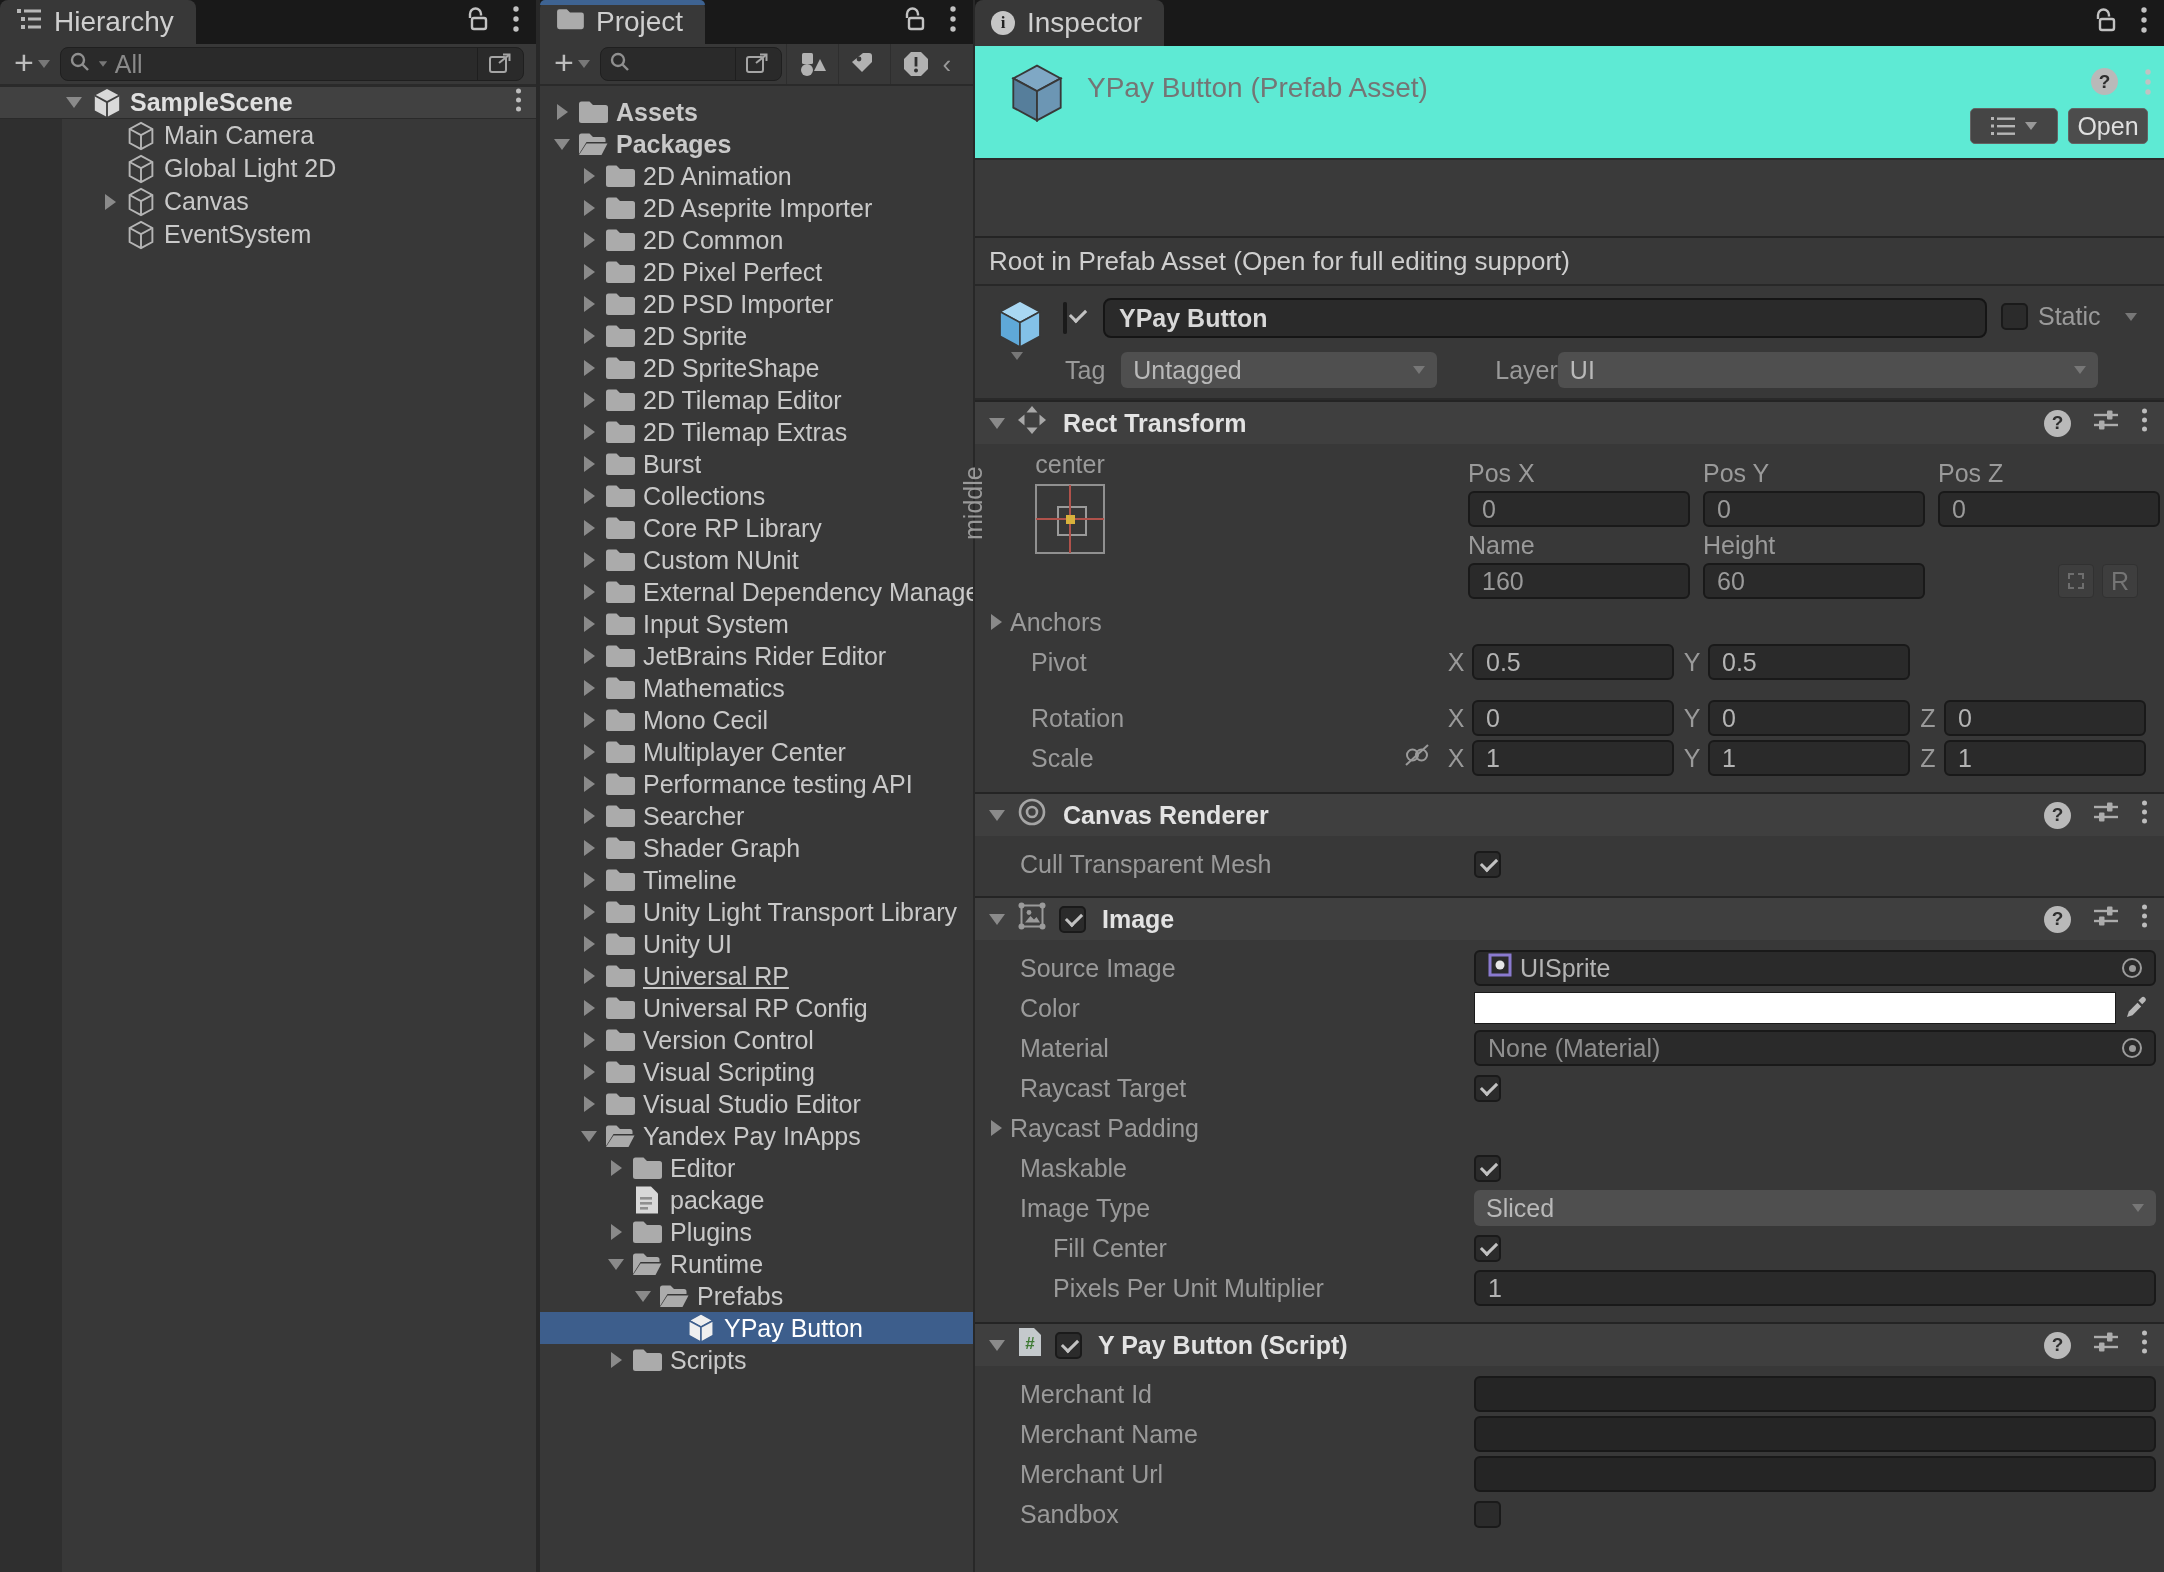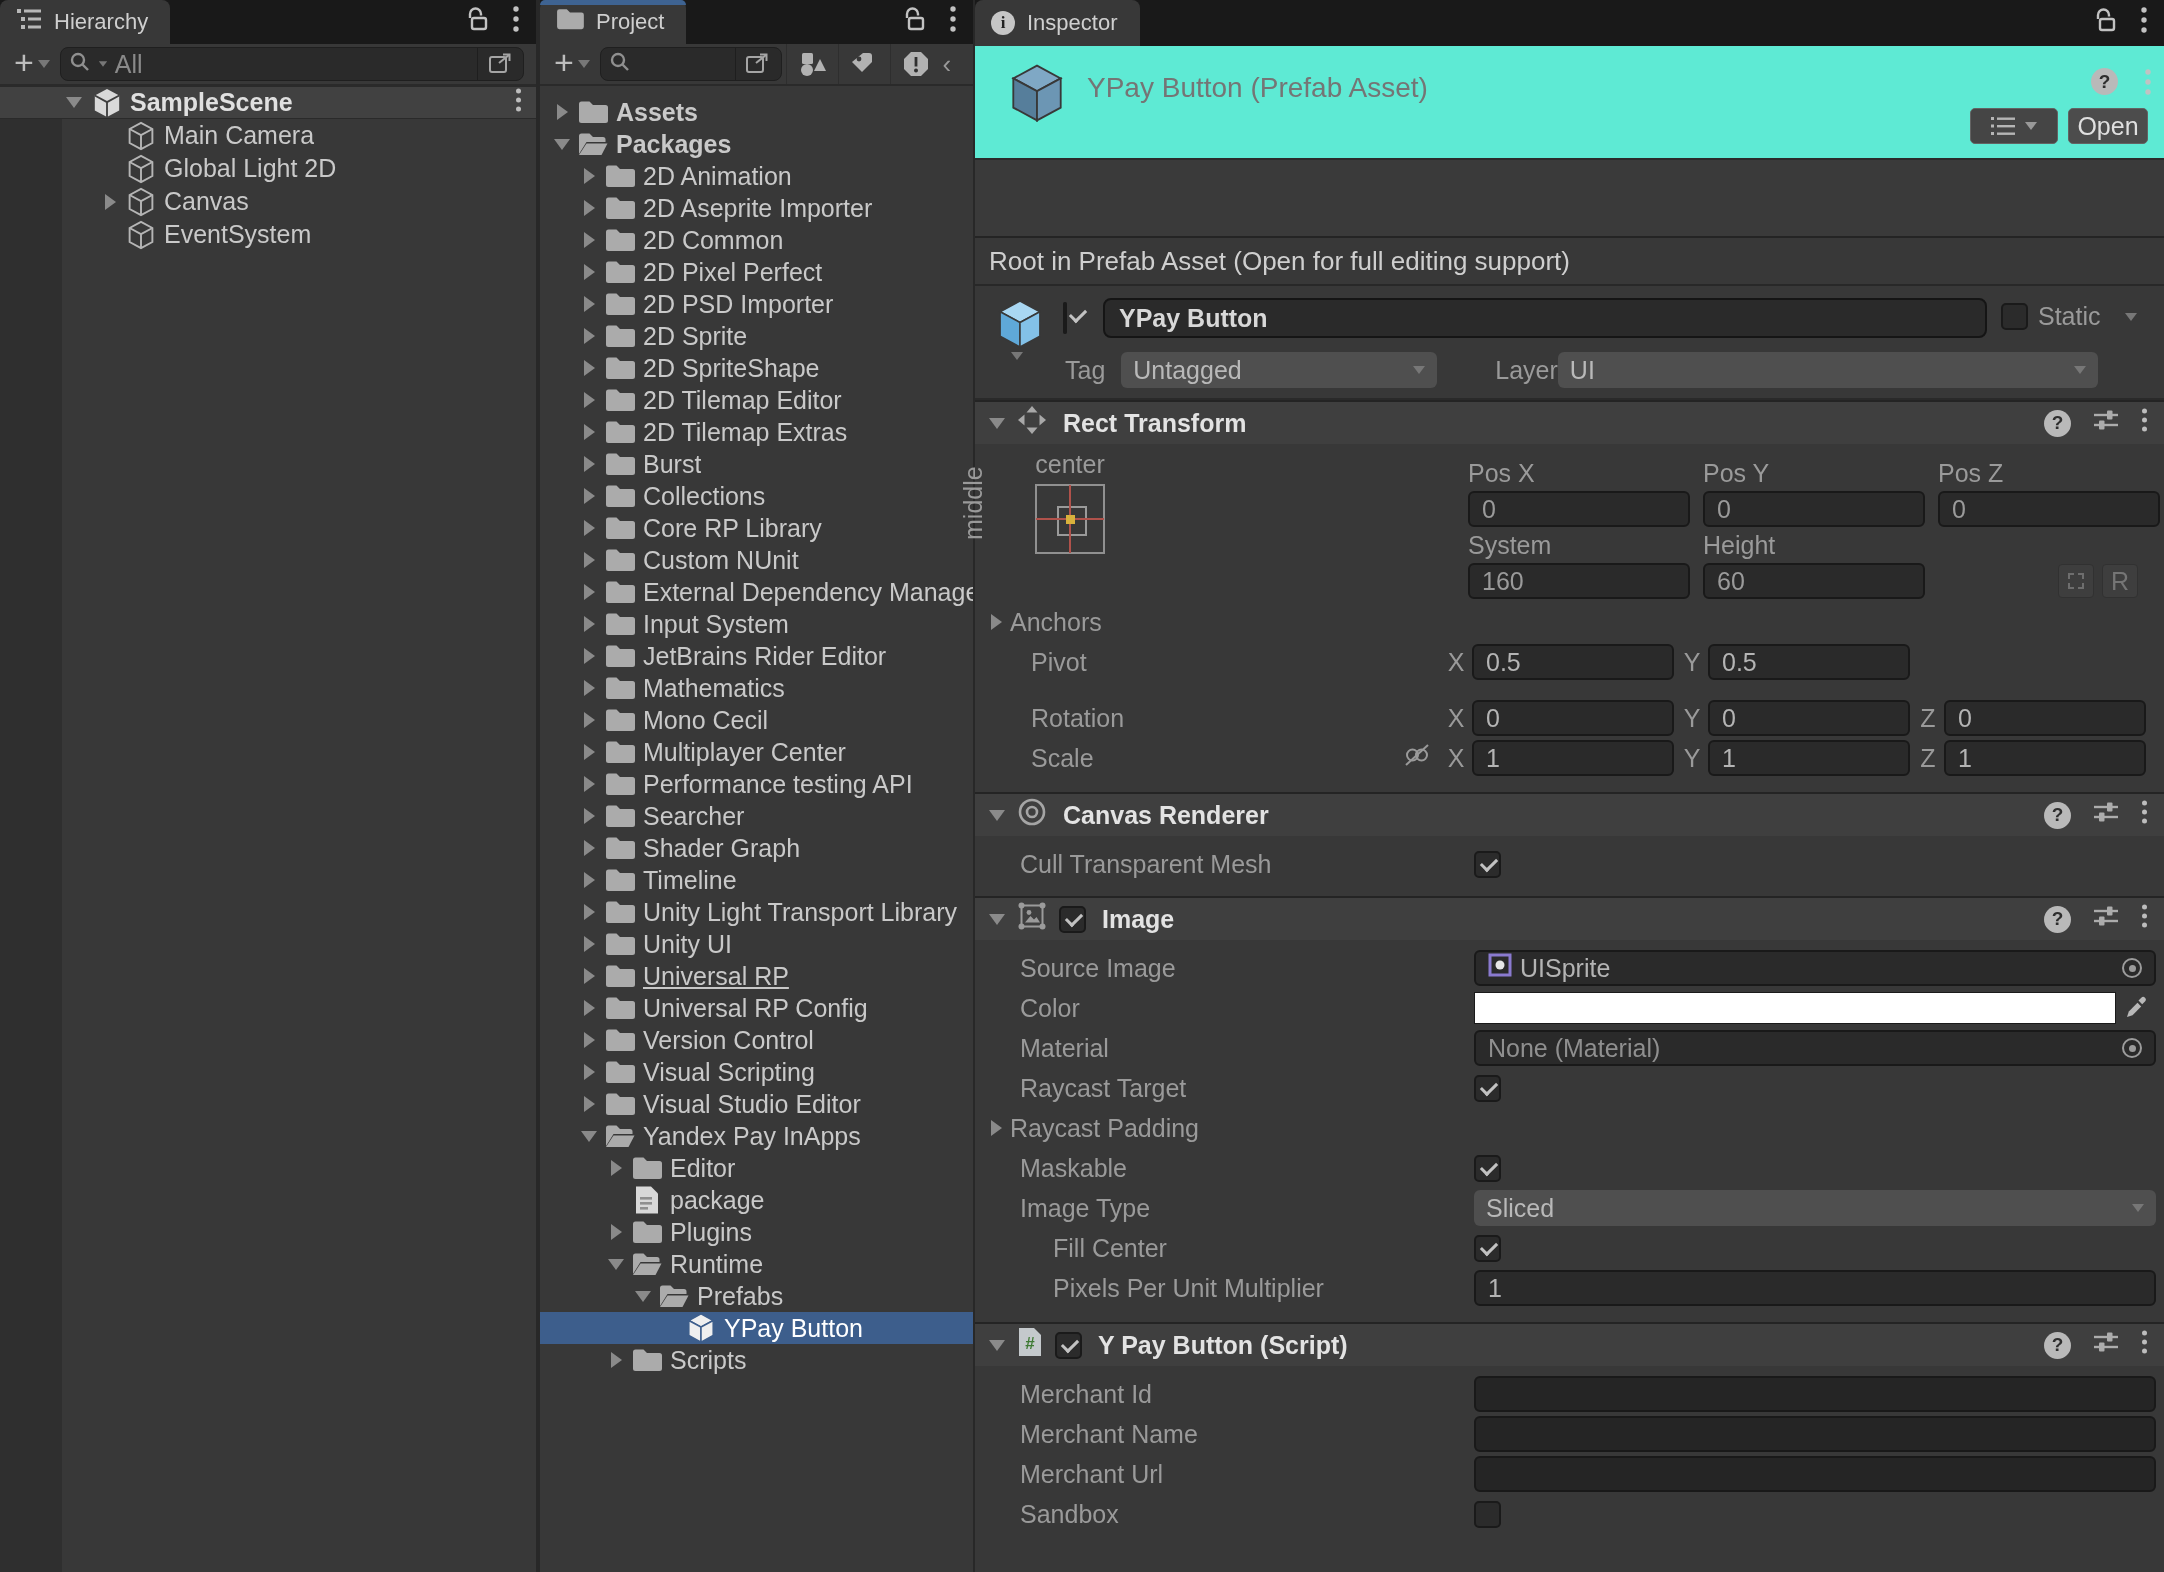--- a/index.html
+++ b/index.html
@@ -8,21 +8,21 @@
   #stage { position:relative; width:2164px; height:1572px; background:#282828; overflow:hidden;
            color:#C8C8C8; font-size:25px; }
 
   
   .panel { position:absolute; top:0; height:1572px; background:#383838; }
   .tabbar { height:44px; background:#191919; display:flex; align-items:stretch; }
   .tab { display:flex; align-items:center; gap:12px; padding:0 22px 0 16px; background:#383838;
          border-radius:8px 8px 0 0; margin-top:0; position:relative; }
   .tab.blue-top::before { content:""; position:absolute; left:0; top:0; right:0; height:5px;
          background:#3E6392; border-radius:8px 8px 0 0; }
-  .tab-label { font-size:22px; color:#CFCFCF; }
+  .tab-label { font-size:28px; color:#CFCFCF; }
   .tabbar-right { margin-left:auto; display:flex; align-items:center; gap:22px; padding-right:16px; }
 
   .toolbar { height:42px; display:flex; align-items:center; padding:0 8px; background:#383838;
              border-bottom:2px solid #2A2A2A; }
   .plus { font-size:34px; color:#BDBDBD; line-height:1; margin:0 4px 4px 6px; font-weight:400;}
   .tri { width:0; height:0; display:inline-block; }
   .tri-d { border-left:8px solid transparent; border-right:8px solid transparent; border-top:11px solid #8A8A8A; }
   .tri-r { border-top:8px solid transparent; border-bottom:8px solid transparent; border-left:11px solid #8A8A8A; }
   .tri-d.sm { border-left:6px solid transparent; border-right:6px solid transparent; border-top:8px solid #999; }
   .tri-d.dim { border-top-color:#777; }
@@ -952,21 +952,21 @@
           <div class="c field">
               <span>0</span>
             </div>
           <div class="c field">
               <span>0</span>
             </div>
         </div>
       </div>
       <div class="lblrow">
         <div class="cols-labels" style="flex:1">
-          <span class="c">System</span>
+          <span class="c">Name</span>
           <span class="c">Height</span>
         </div>
       </div>
       <div class="fldrow">
         <div class="cols-fields" style="flex:1">
           <div class="c field">
               <span>160</span>
             </div>
           <div class="c field">
               <span>60</span>

